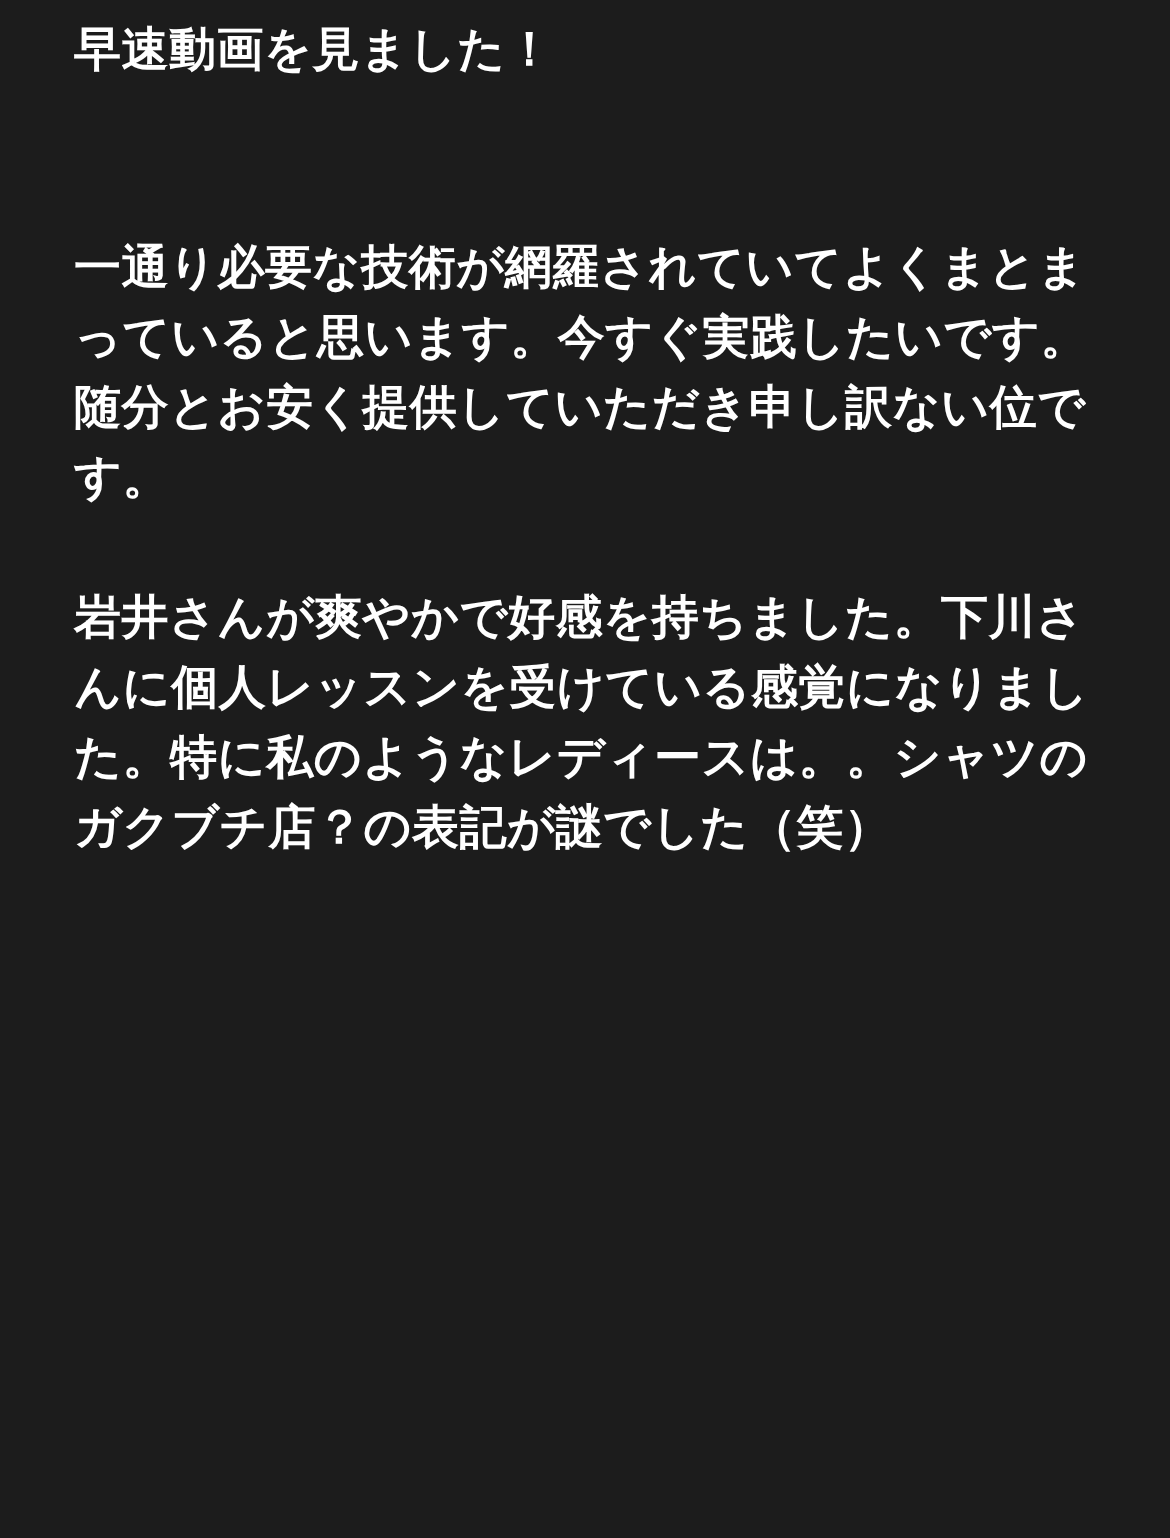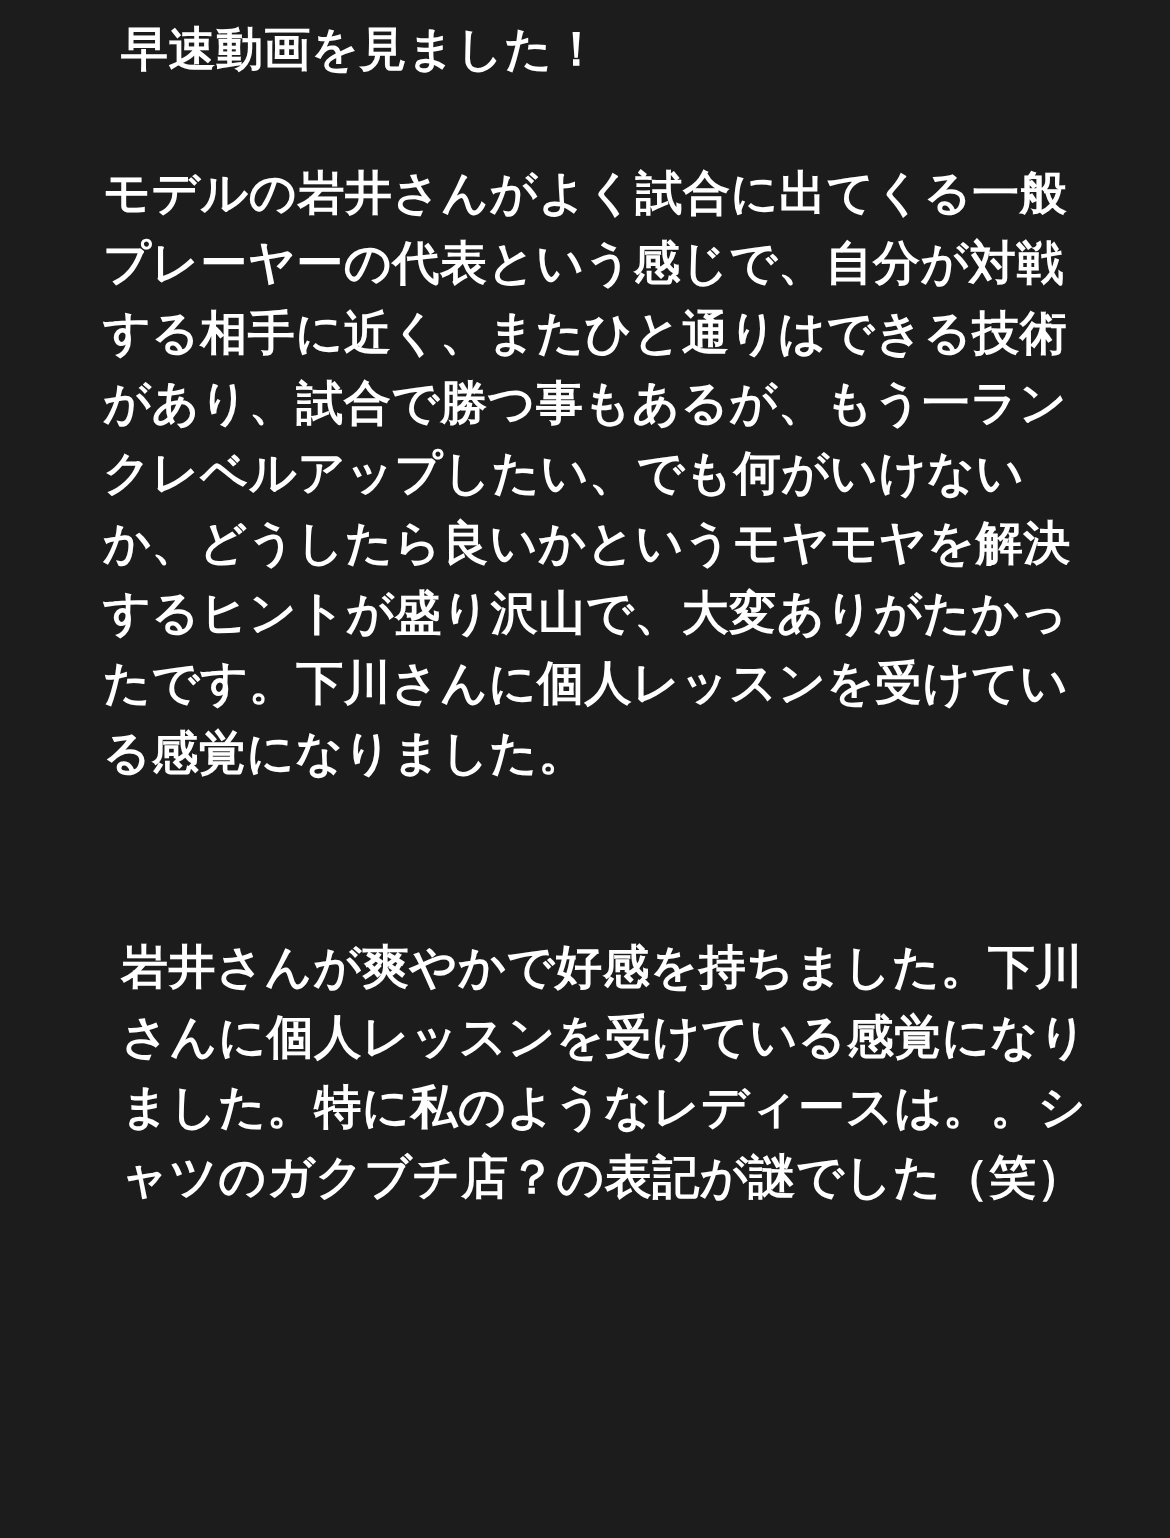--- a/index.html
+++ b/index.html
@@ -5,21 +5,21 @@
   html, body {
     margin: 0;
     padding: 0;
     background: #1c1c1c;
   }
   #page {
     width: 1170px;
     height: 1538px;
     background: #1c1c1c;
     box-sizing: border-box;
-    padding: 14px 70px 0 103px;
+    padding: 14px 70px 0 56px;
     overflow: hidden;
     position: relative;
   }
   .doc {
     font-family: "DejaVu Sans", sans-serif;
     color: #ffffff;
     font-size: 47px;
     line-height: 1.49;
     font-weight: 700;
     letter-spacing: 0.5px;
@@ -42,23 +42,23 @@
 </head>
 <body>
 
 <div id="page">
   <div class="doc">
 
     <p class="para lead">早速動画を見ました！</p>
 
     <div class="spacer"></div>
 
-    <p class="para">モデルの岩井さんがよく試合に出てくる一般プレーヤーの代表という感じで、自分が対戦する相手に近く、またひと通りはできる技術があり、試合で勝つ事もあるが、もう一ランクレベルアップしたい、でも何がいけないか、どうしたら良いかというモヤモヤを解決するヒントが盛り沢山で、大変ありがたかったです。下川さんに個人レッスンを受けている感覚になりました。</p>
 
     <div class="spacer"></div>
 
+    <p class="para lead">一通り必要な技術が網羅されていてよくまとまっていると思います。今すぐ実践したいです。随分とお安く提供していただき申し訳ない位です。</p>
 
     <div class="spacer small"></div>
 
     <p class="para lead">岩井さんが爽やかで好感を持ちました。下川さんに個人レッスンを受けている感覚になりました。特に私のようなレディースは。。シャツのガクブチ店？の表記が謎でした（笑）</p>
 
   </div>
 </div>
 
 </body></html>

